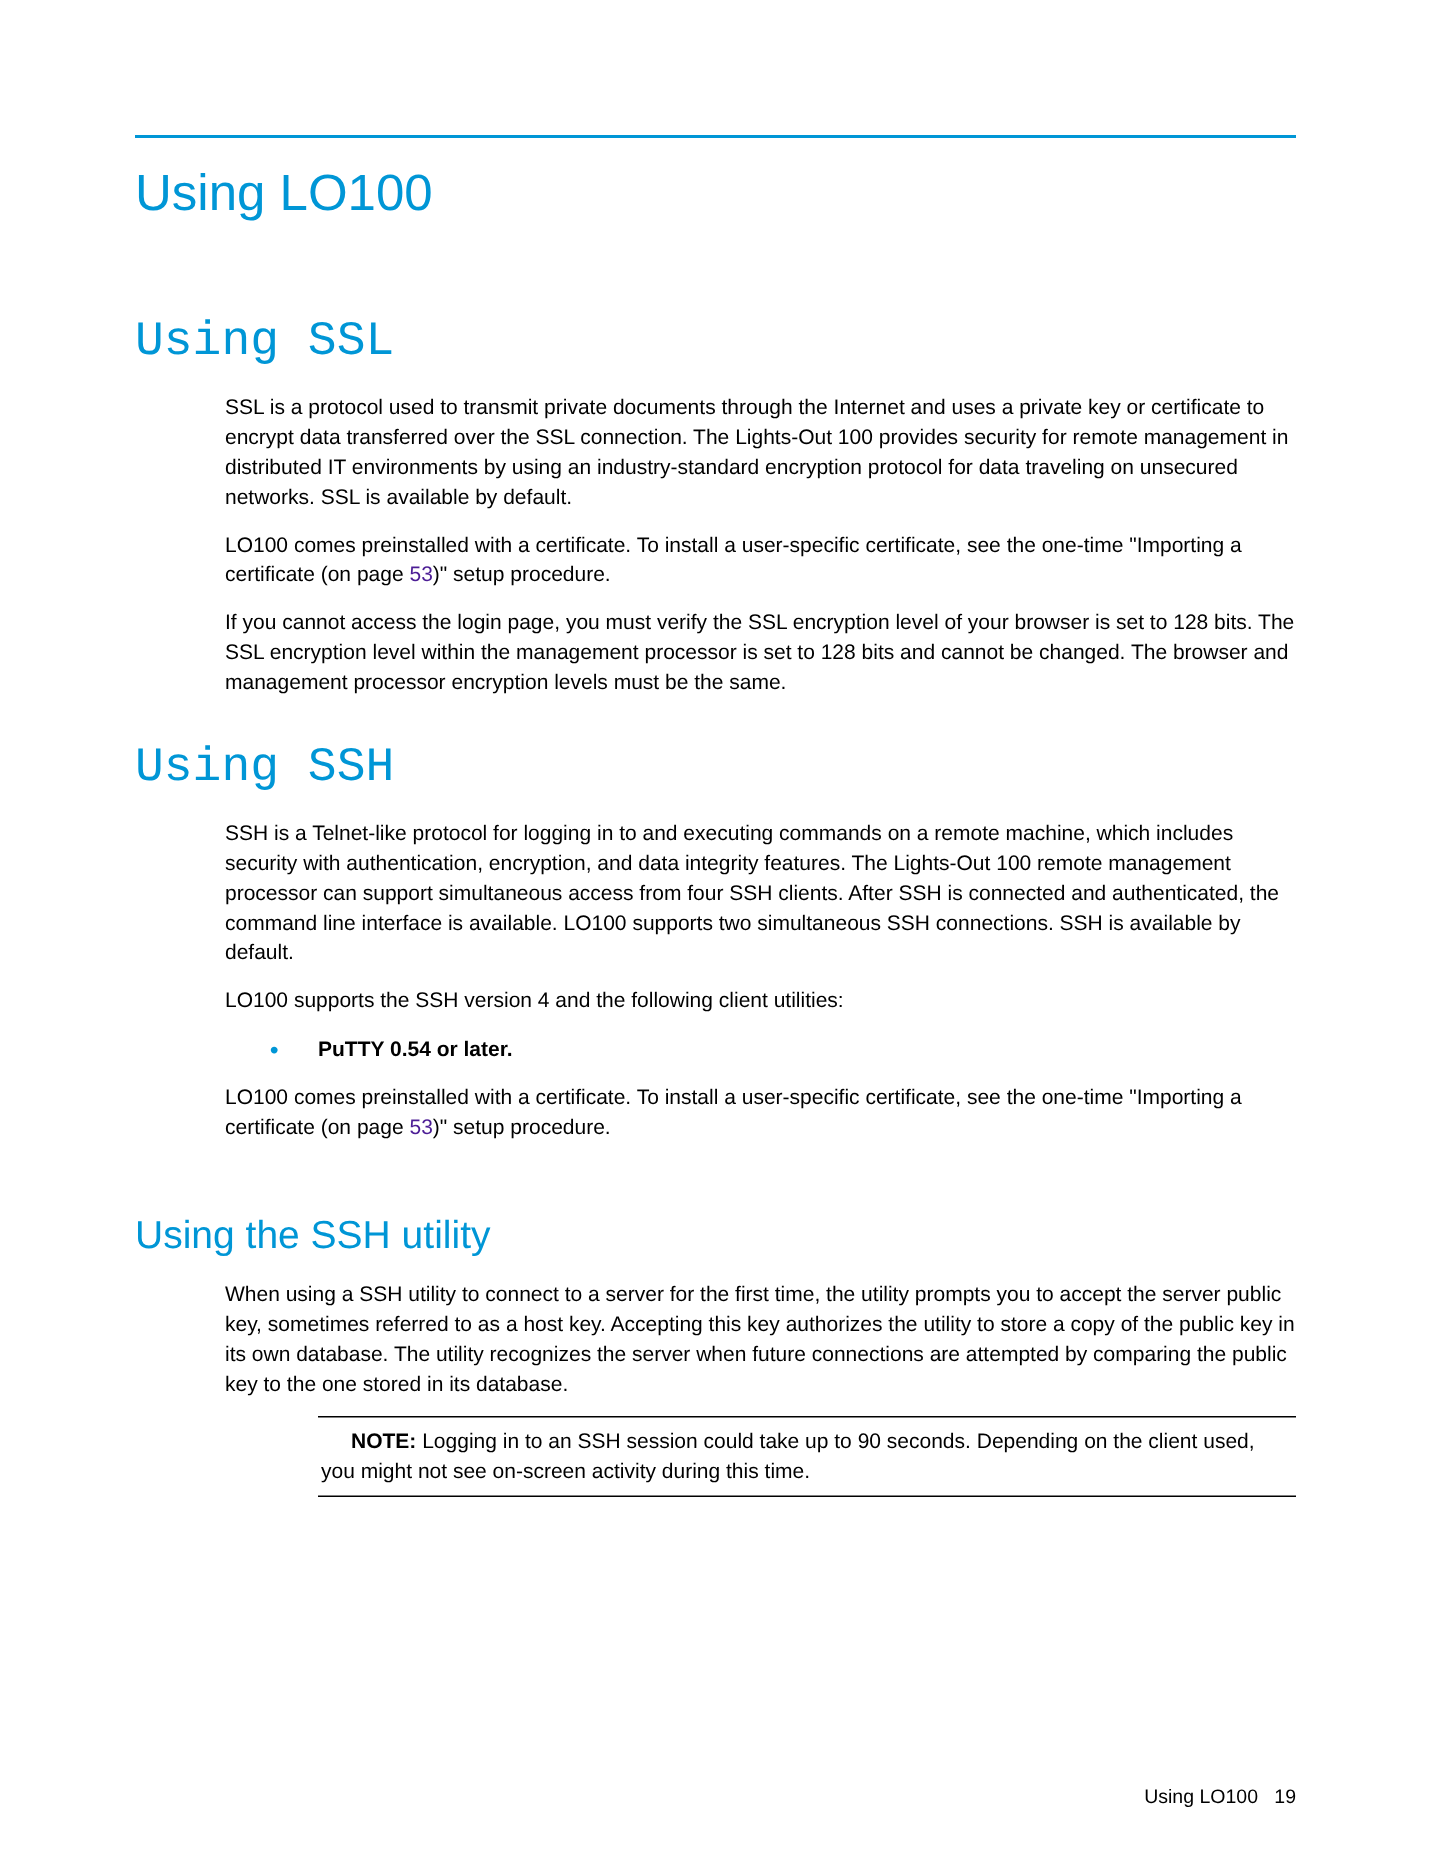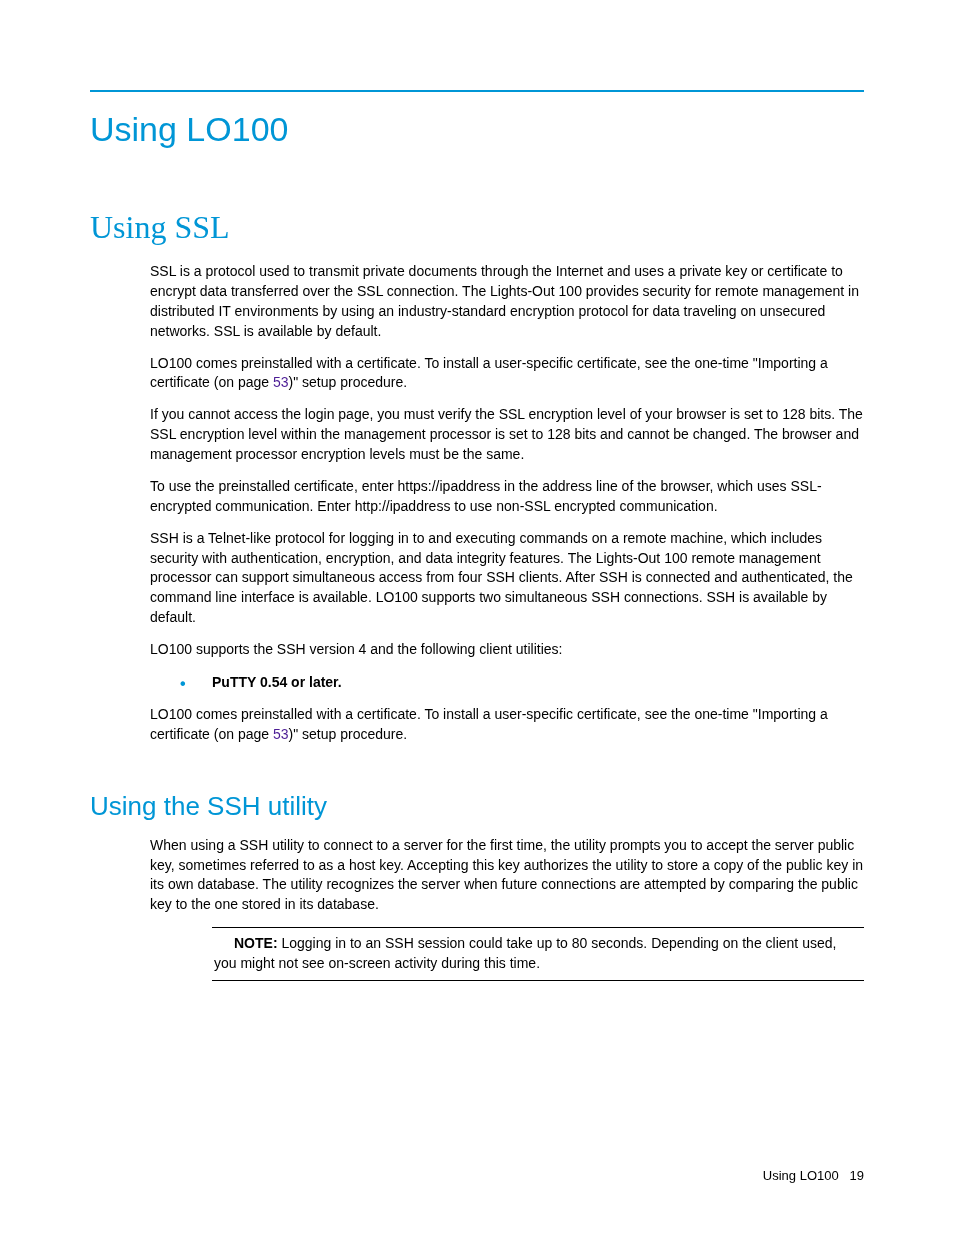--- a/index.html
+++ b/index.html
@@ -22,21 +22,21 @@
   }
   h1.chapter {
     font-family: "Trebuchet MS", "Segoe UI", Arial, sans-serif;
     font-weight: 300;
     font-size: 34px;
     color: #0096d6;
     margin: 0 0 60px 0;
     font-stretch: normal;
   }
   h1.section {
-    font-family: Liberation Serif, serif;
+    font-family: Liberation Mono, monospace;
     font-weight: 300;
     font-size: 32px;
     color: #0096d6;
     margin: 0 0 16px 0;
   }
   h2.subsection {
     font-family: Liberation Sans, sans-serif;
     font-weight: 300;
     font-size: 26px;
     color: #0096d6;
@@ -84,54 +84,54 @@
   .note-box .note-text {
     font-size: 14px;
     line-height: 1.42;
   }
   .note-label {
     font-weight: bold;
     padding-left: 20px;
   }
   .footer {
     position: absolute;
-    bottom: 52px;
+    bottom: 30px;
     right: 90px;
     font-size: 13px;
   }
 </style>
 </head>
 <body>
 
 <div class="page">
   <div class="rule-top"></div>
 
   <h1 class="chapter">Using LO100</h1>
 
   <h1 class="section">Using SSL</h1>
   <div class="body-block">
     <p>SSL is a protocol used to transmit private documents through the Internet and uses a private key or certificate to encrypt data transferred over the SSL connection. The Lights-Out 100 provides security for remote management in distributed IT environments by using an industry-standard encryption protocol for data traveling on unsecured networks. SSL is available by default.</p>
     <p><span>LO100 comes preinstalled with a certificate. To install a user-specific certificate, see the one-time "Importing a certificate (on page </span><span class="link">53</span><span>)" setup procedure.</span></p>
     <p>If you cannot access the login page, you must verify the SSL encryption level of your browser is set to 128 bits. The SSL encryption level within the management processor is set to 128 bits and cannot be changed. The browser and management processor encryption levels must be the same.</p>
-    <p>To use the preinstalled certificate, enter https://ipaddress in the address line of the browser, which uses SSL-encrypted communication. Enter http://ipaddress to use non-SSL encrypted communication.</p>
   </div>
 
+  <h1 class="section" style="margin-top:28px;">Using SSH</h1>
   <div class="body-block">
     <p>SSH is a Telnet-like protocol for logging in to and executing commands on a remote machine, which includes security with authentication, encryption, and data integrity features. The Lights-Out 100 remote management processor can support simultaneous access from four SSH clients. After SSH is connected and authenticated, the command line interface is available. LO100 supports two simultaneous SSH connections. SSH is available by default.</p>
     <p>LO100 supports the SSH version 4 and the following client utilities:</p>
     <ul class="bullets">
       <li>PuTTY 0.54 or later.</li>
     </ul>
     <p><span>LO100 comes preinstalled with a certificate. To install a user-specific certificate, see the one-time "Importing a certificate (on page </span><span class="link">53</span><span>)" setup procedure.</span></p>
   </div>
 
   <h2 class="subsection">Using the SSH utility</h2>
   <div class="body-block">
     <p>When using a SSH utility to connect to a server for the first time, the utility prompts you to accept the server public key, sometimes referred to as a host key. Accepting this key authorizes the utility to store a copy of the public key in its own database. The utility recognizes the server when future connections are attempted by comparing the public key to the one stored in its database.</p>
     <div class="note-box">
-      <div class="note-text"><span class="note-label">NOTE:</span><span> Logging in to an SSH session could take up to 80 seconds. Depending on the client used, you might not see on-screen activity during this time.</span></div>
+      <div class="note-text"><span class="note-label">NOTE:</span><span> Logging in to an SSH session could take up to 90 seconds. Depending on the client used, you might not see on-screen activity during this time.</span></div>
     </div>
   </div>
 
   <div class="footer">
     <span>Using LO100</span>&nbsp;&nbsp;&nbsp;<span>19</span>
   </div>
 </div>
 
 </body></html>

